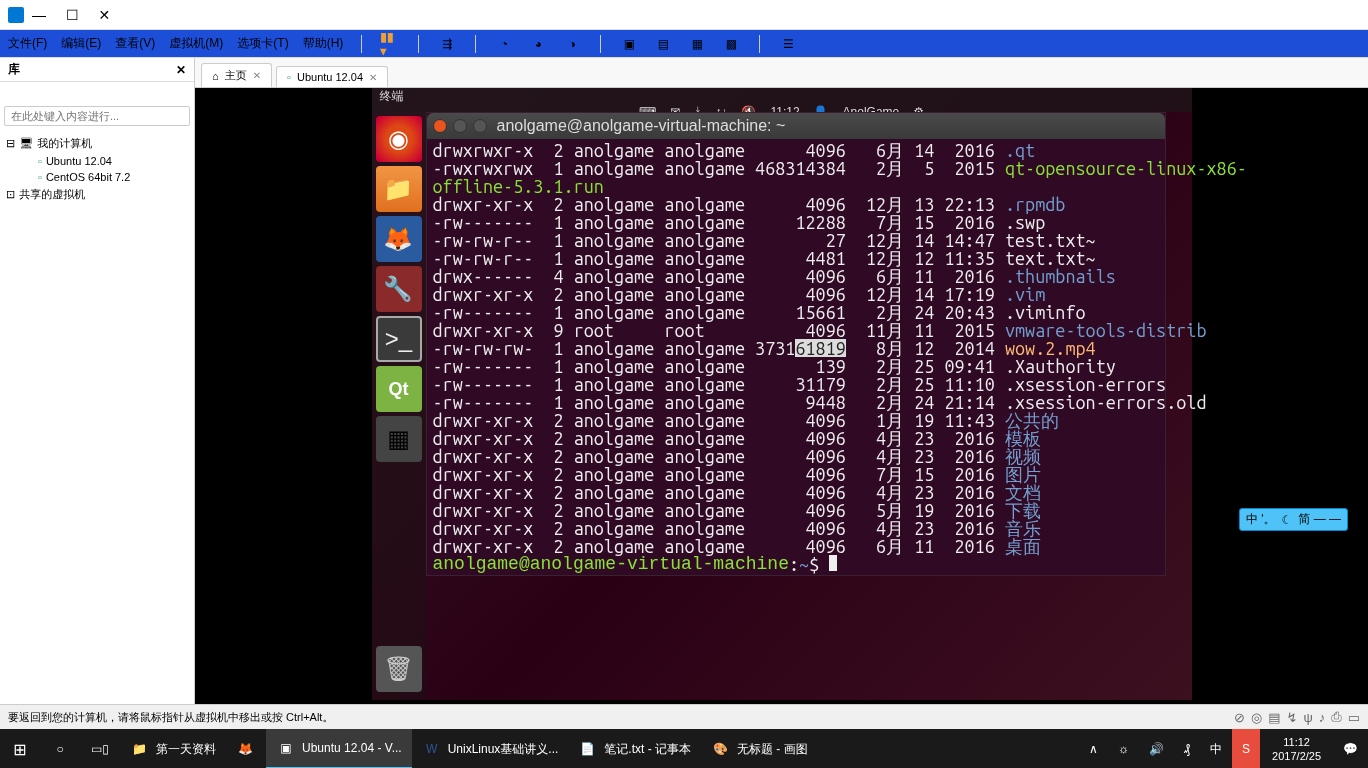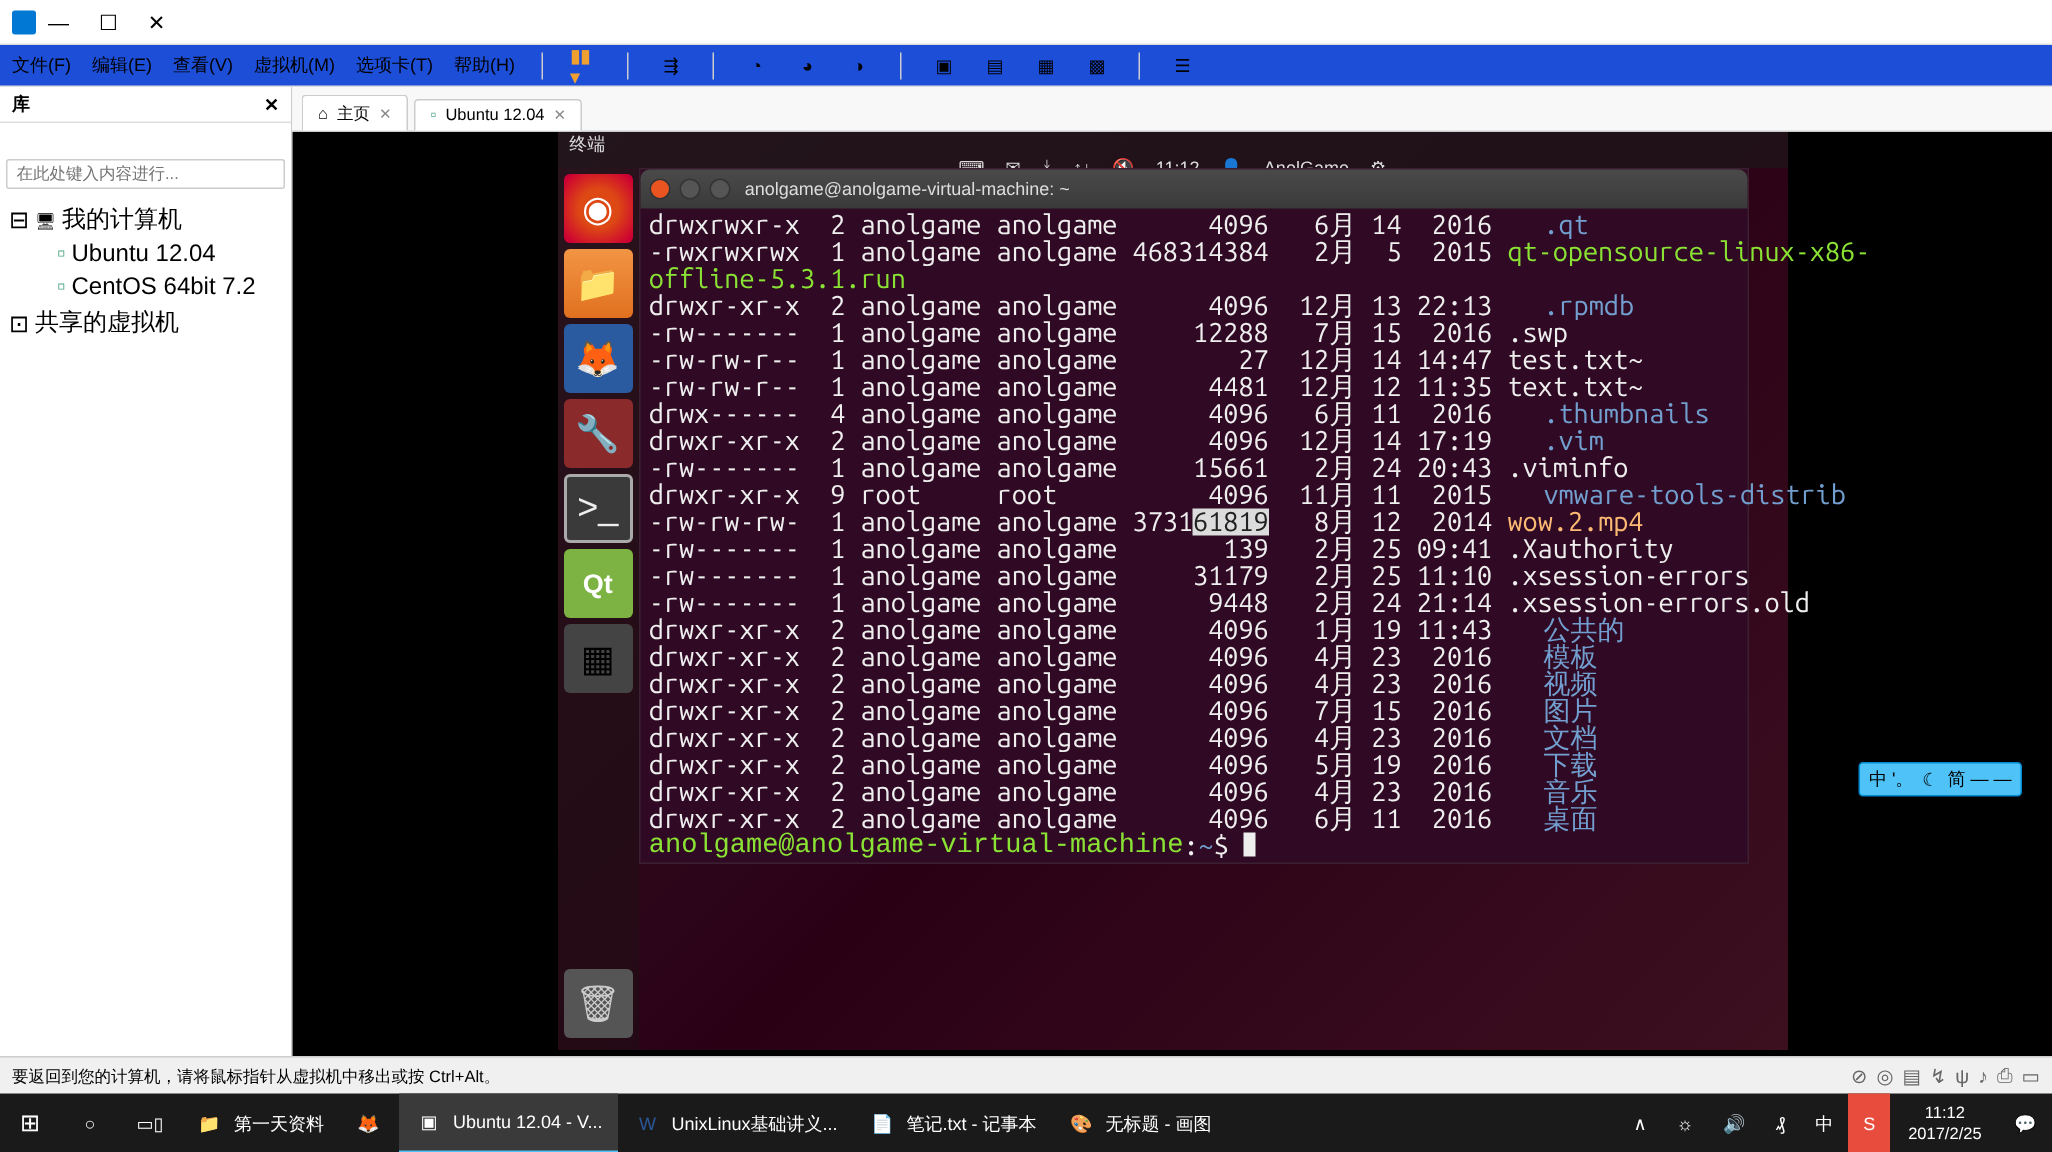--- a/index.html
+++ b/index.html
@@ -20,21 +20,21 @@
 .pause-icon { color: #f0a030; font-weight: bold; }
 
 
 .content { display: flex; height: 646px; }
 
 
 .library { width: 195px; border-right: 1px solid #ccc; background: #fff; display: flex; flex-direction: column; }
 .lib-header { height: 24px; padding: 4px 8px; display: flex; justify-content: space-between; align-items: center; border-bottom: 1px solid #ddd; font-weight: bold; }
 .lib-search { padding: 4px; }
 .lib-search input { width: 100%; padding: 3px 6px; border: 1px solid #ccc; border-radius: 2px; font-size: 11px; margin-top: 20px; }
-.lib-tree { padding: 4px 6px; font-size: 16px; }
+.lib-tree { padding: 4px 6px; font-size: 11px; }
 .lib-tree .tree-item { padding: 2px 0; cursor: pointer; display: flex; align-items: center; gap: 4px; }
 .lib-tree .indent2 { padding-left: 32px; }
 .boxminus:before { content: "⊟"; }
 .computer-icon:before { content: "🖥"; font-size: 11px; }
 .vm-icon:before { content: "▫"; color: #5a8; }
 .share-icon:before { content: "⊡"; }
 
 
 .vm-area { flex: 1; background: #fff; display: flex; flex-direction: column; }
 .vm-tabs { height: 30px; display: flex; align-items: flex-end; padding: 4px 6px 0; gap: 4px; background: #f8f8f8; border-bottom: 1px solid #ccc; }
@@ -58,29 +58,29 @@
 .launcher-item.files { background: #e8e8e8 linear-gradient(#f29544, #e07020); }
 .launcher-item.firefox { background: #2a5aa0; }
 .launcher-item.settings { background: #8a2a2a; }
 .launcher-item.terminal { background: #3a3a3a; color: #eee; border: 2px solid #aaa; }
 .launcher-item.qt { background: #7cb342; color: #fff; font-weight: bold; font-size: 18px; }
 .launcher-item.workspace { background: #444; }
 .launcher-item.trash { background: #555; color: #ccc; margin-top: auto; margin-bottom: 8px; }
 
 
 .terminal-window { position: absolute; left: 54px; top: 24px; width: 740px; background: #300a24; border: 1px solid #3a2030; }
-.term-titlebar { height: 26px; background: linear-gradient(#4a4a4a, #3a3a3a); display: flex; align-items: center; padding: 0 6px; color: #ddd; font-size: 12px; border-radius: 6px 6px 0 0; }
+.term-titlebar { height: 26px; background: linear-gradient(#4a4a4a, #3a3a3a); display: flex; align-items: center; padding: 0 6px; color: #ddd; font-size: 16px; border-radius: 6px 6px 0 0; }
 .term-titlebar .wbtns { display: flex; gap: 6px; margin-right: 10px; }
 .term-titlebar .wbtn { width: 14px; height: 14px; border-radius: 50%; background: #555; border: 1px solid #333; }
 .term-titlebar .wbtn.close { background: #e95420; }
 
 .term-body { padding: 2px 6px; font-family: "Ubuntu Mono", "Consolas", monospace; font-size: 18px; line-height: 18px; color: #eee; white-space: pre; }
 .term-body .row { display: flex; }
 .c-perm { color: #eee; }
-.c-blue { color: #729fcf; margin-left: 24px; }
+.c-blue { color: #729fcf; }
 .c-green { color: #8ae234; }
 .c-pink { color: #fdba74; }
 .c-white { color: #eee; }
 .c-prompt { color: #8ae234; font-family: Liberation Mono, monospace; }
 .c-path { color: #729fcf; }
 .sel { background: #dcdcdc; color: #222; }
 .cursor { background: #eee; display: inline-block; width: 8px; height: 16px; vertical-align: middle; }
 
 
 .ime-badge { position: absolute; right: 20px; top: 420px; background: #4fc3f7; border: 1px solid #0288d1; border-radius: 3px; padding: 2px 6px; font-size: 12px; display: flex; align-items: center; gap: 6px; color: #000; }

